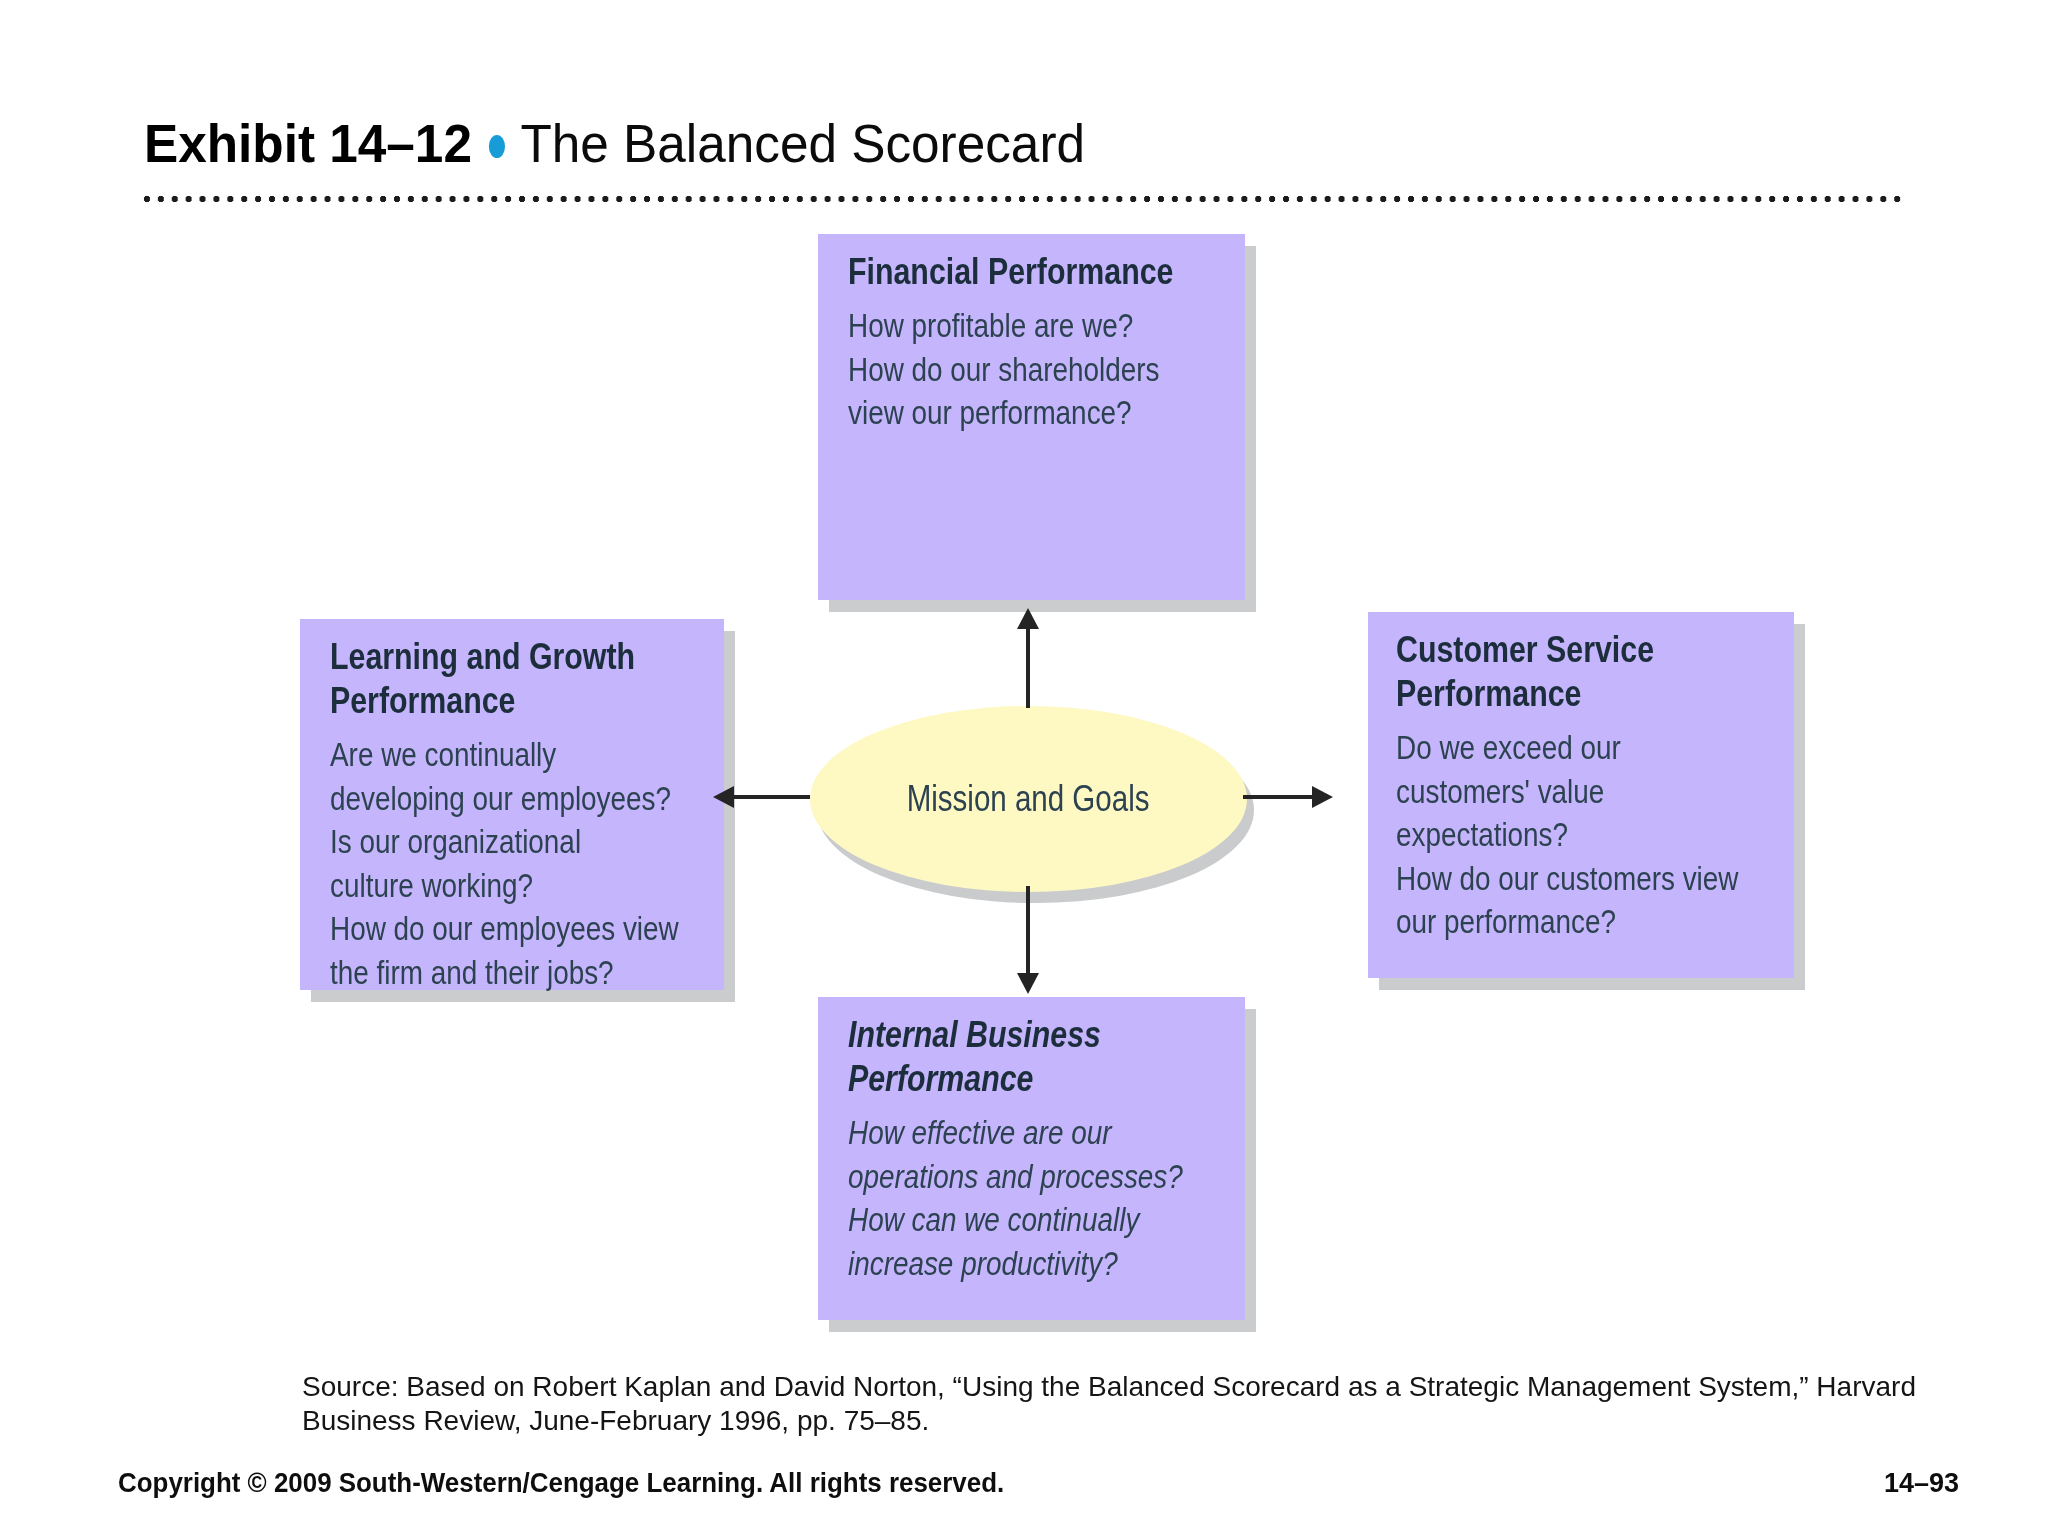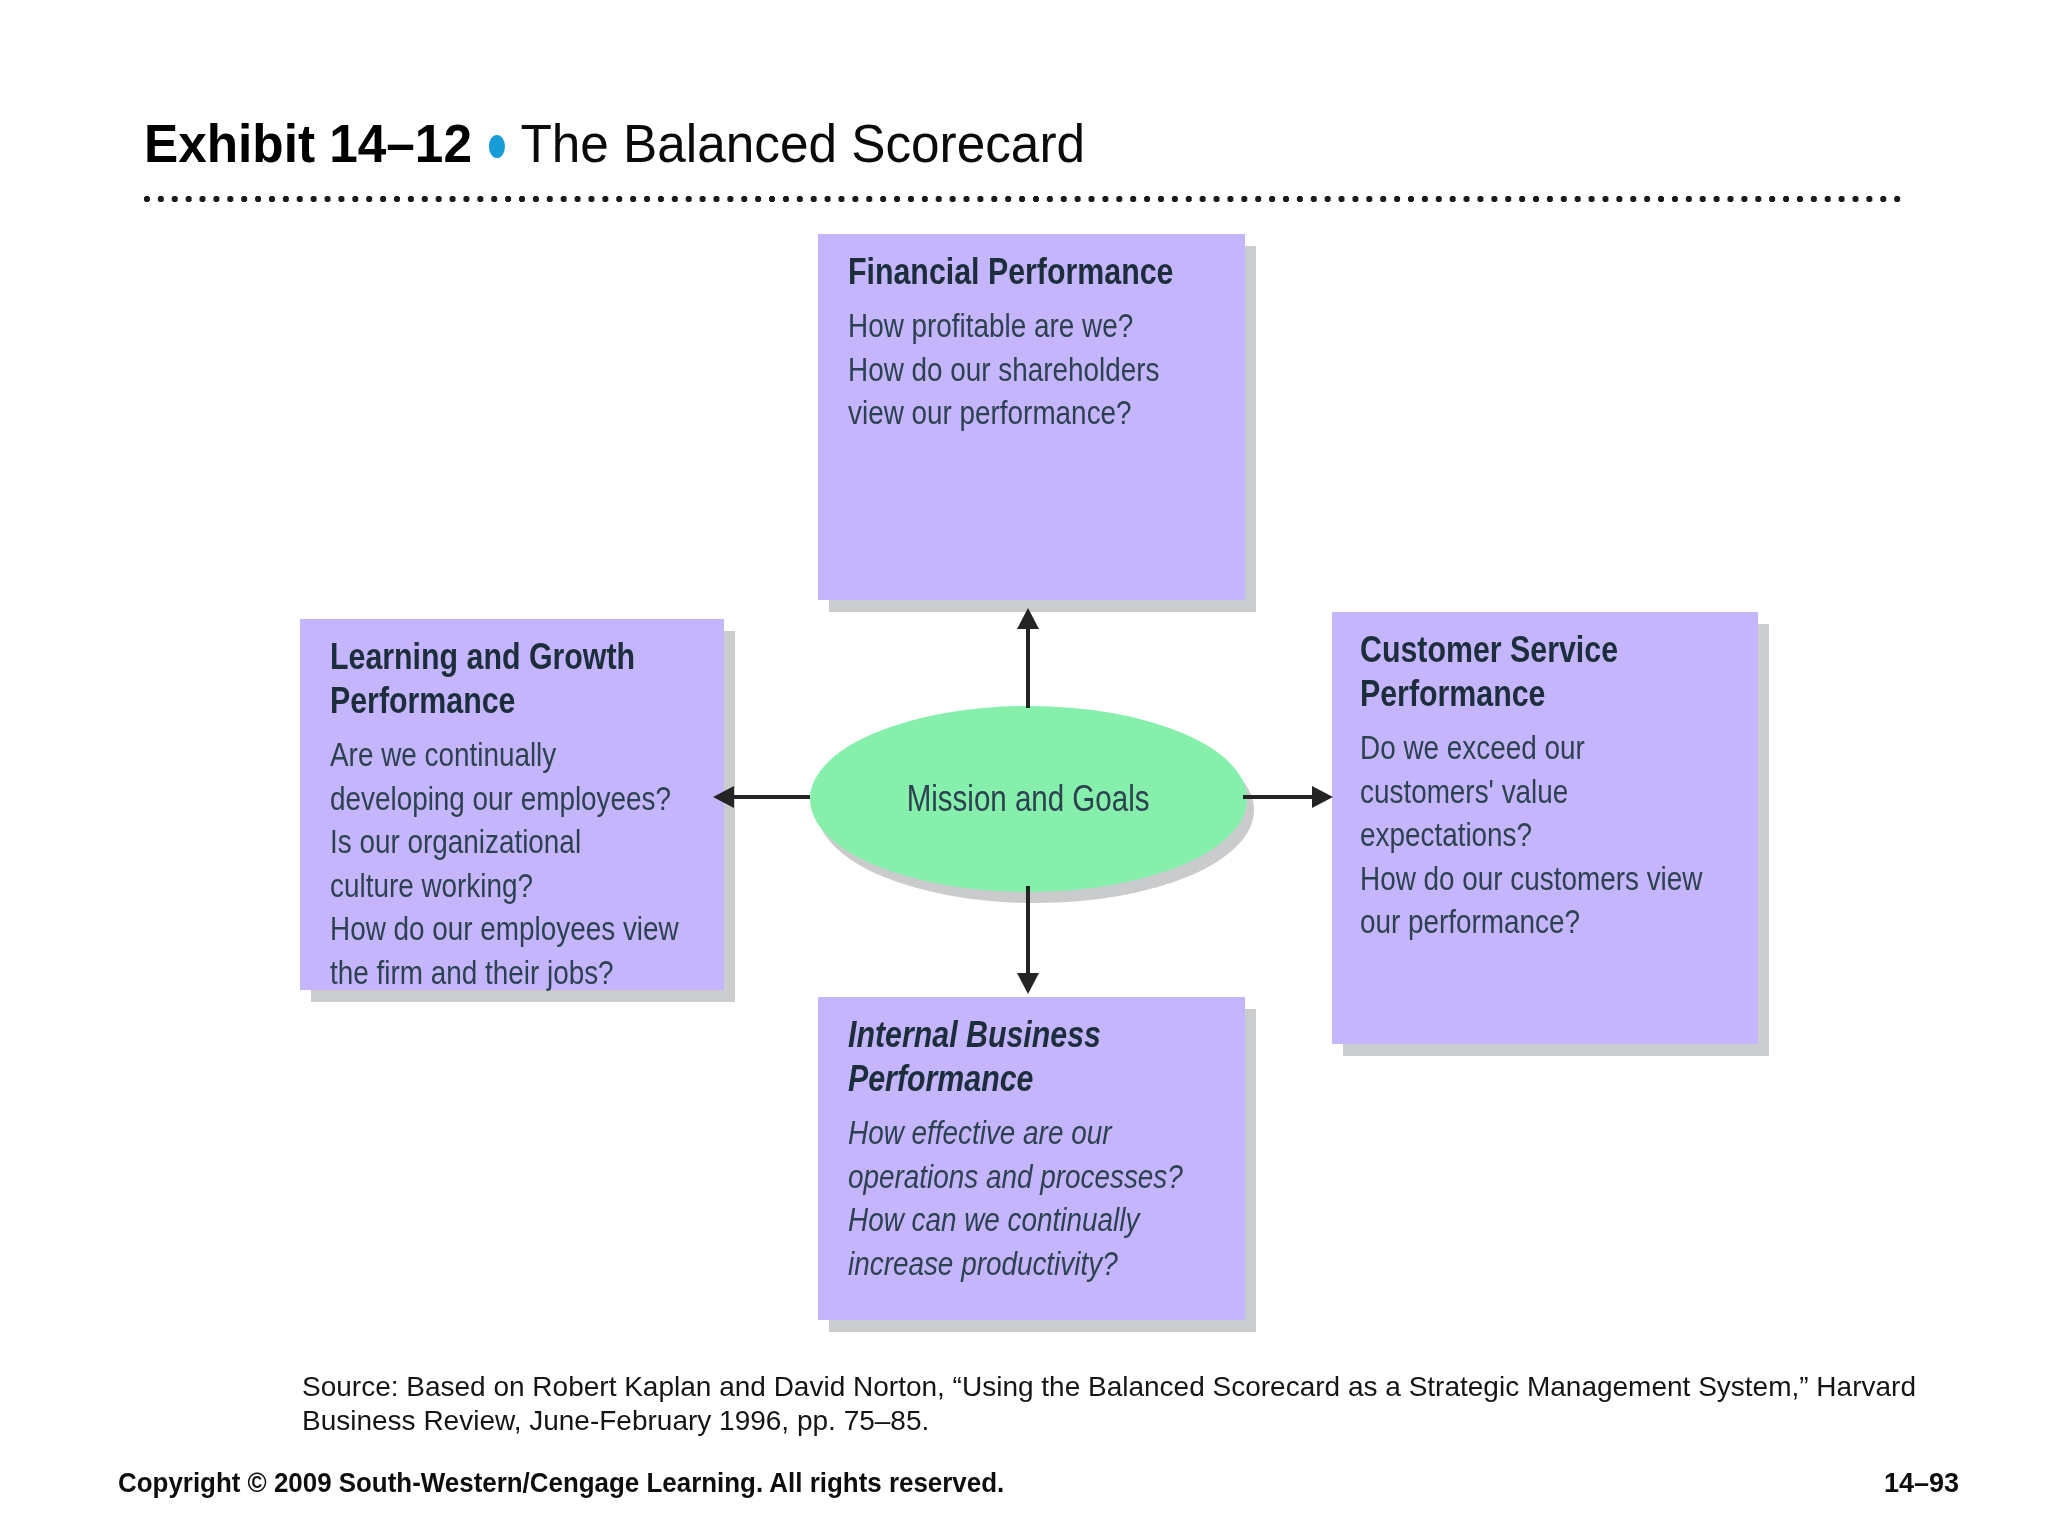--- a/index.html
+++ b/index.html
@@ -56,21 +56,21 @@
   
   .perf-box {
     position: absolute;
     background: #c4b5fd;
     box-shadow: 11px 12px 0 #cacccd;
     box-sizing: border-box;
     padding: 16px 8px 0 30px;
   }
   .box-financial { left: 818px; top: 234px; width: 427px; height: 366px; }
   .box-learning  { left: 300px; top: 619px; width: 424px; height: 371px; }
-  .box-customer  { left: 1332px; top: 612px; width: 426px; height: 432px; padding-left: 28px; }
+  .box-customer  { left: 1368px; top: 612px; width: 426px; height: 366px; padding-left: 28px; }
   .box-internal  { left: 818px; top: 997px; width: 427px; height: 323px; font-style: italic; }
 
   .box-heading {
     font-size: 37px;
     font-weight: bold;
     line-height: 44px;
     color: #1c2e3c;
     white-space: pre;
     transform: scaleX(0.82);
     transform-origin: 0 0;
@@ -88,21 +88,21 @@
   }
 
   
   .center-ellipse {
     position: absolute;
     left: 810px;
     top: 706px;
     width: 437px;
     height: 186px;
     border-radius: 50%;
-    background: #86efac;
+    background: #fef9c3;
     box-shadow: 7px 11px 0 #c9cbcc;
     display: flex;
     align-items: center;
     justify-content: center;
   }
   .ellipse-label {
     font-size: 36px;
     color: #2d4250;
     white-space: pre;
     transform: scaleX(0.82);

